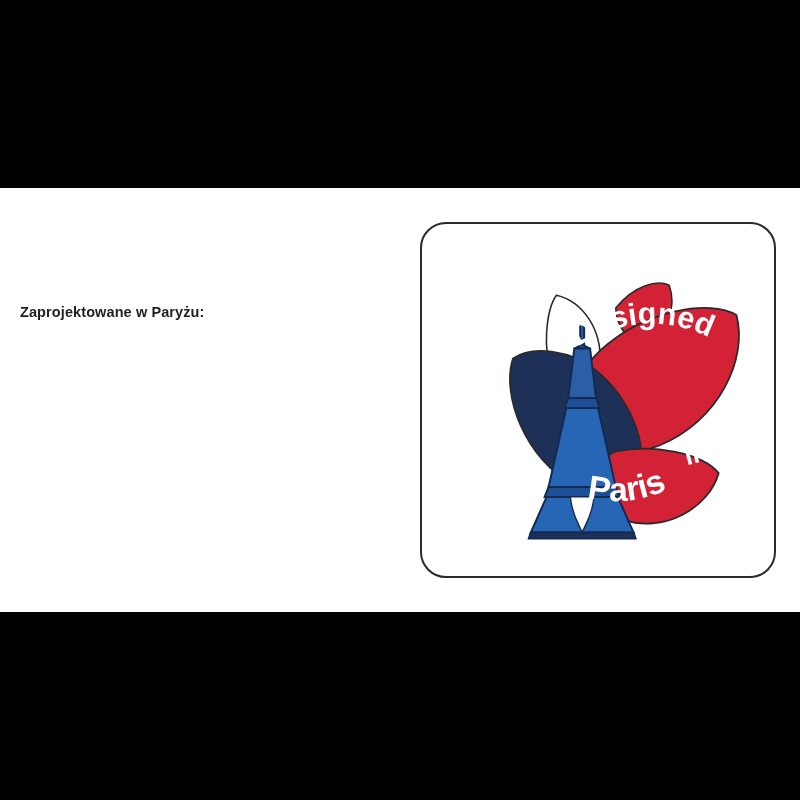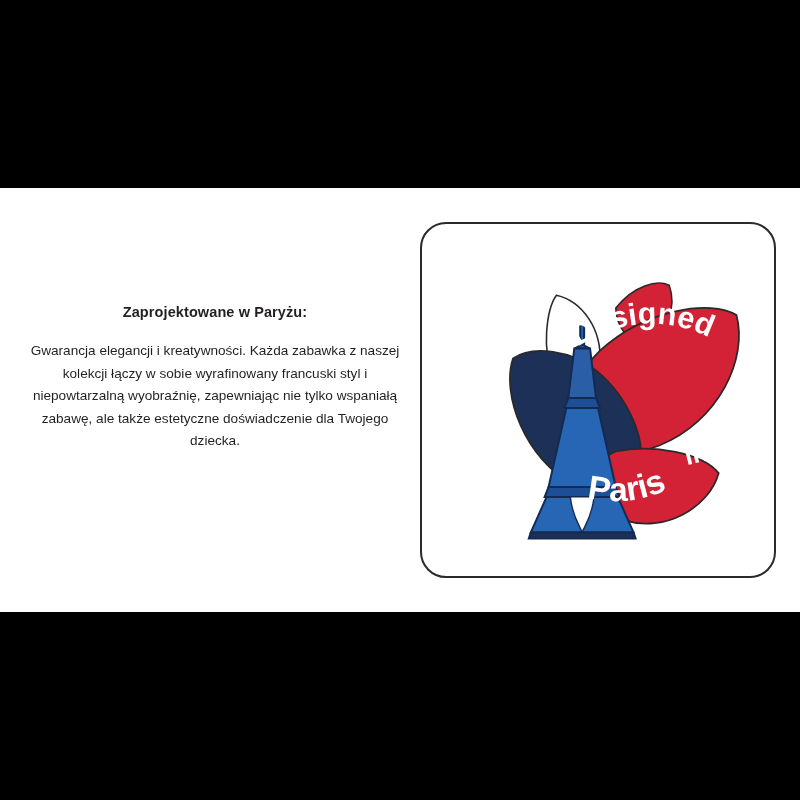--- a/index.html
+++ b/index.html
@@ -11,21 +11,20 @@
     width: 800px;
     height: 800px;
     overflow: hidden;
     font-family: "Liberation Sans", sans-serif;
   }
   .stage {
     position: relative;
     width: 800px;
     height: 800px;
     background: #000000;
-    text-align: center;
   }
   .letterbox-top, .letterbox-bottom {
     position: absolute;
     left: 0;
     width: 800px;
     height: 188px;
     background: #000000;
   }
   .letterbox-top { top: 0; }
   .letterbox-bottom { bottom: 0; }
@@ -89,21 +88,20 @@
 
 <div class="stage">
 
   <div class="letterbox-top"></div>
   <div class="letterbox-bottom"></div>
 
   <div class="content-band">
 
     <div class="text-block">
       <p class="heading">Zaprojektowane w Paryżu:</p>
-      <p class="paragraph">Gwarancja elegancji i kreatywności. Każda zabawka z naszej kolekcji łączy w sobie wyrafinowany francuski styl i niepowtarzalną wyobraźnię, zapewniając nie tylko wspaniałą zabawę, ale także estetyczne doświadczenie dla Twojego dziecka.</p>
     </div>
 
     <div class="logo-wrap">
       <div class="logo-card">
         <svg class="logo-svg" viewBox="0 0 356 356">
           <defs>
             <path id="arcDesigned" d="M 150 130 A 130 130 0 0 1 300 120" fill="none"></path>
             <path id="arcParis" d="M 152 272 A 120 120 0 0 0 292 232" fill="none"></path>
           </defs>
 

